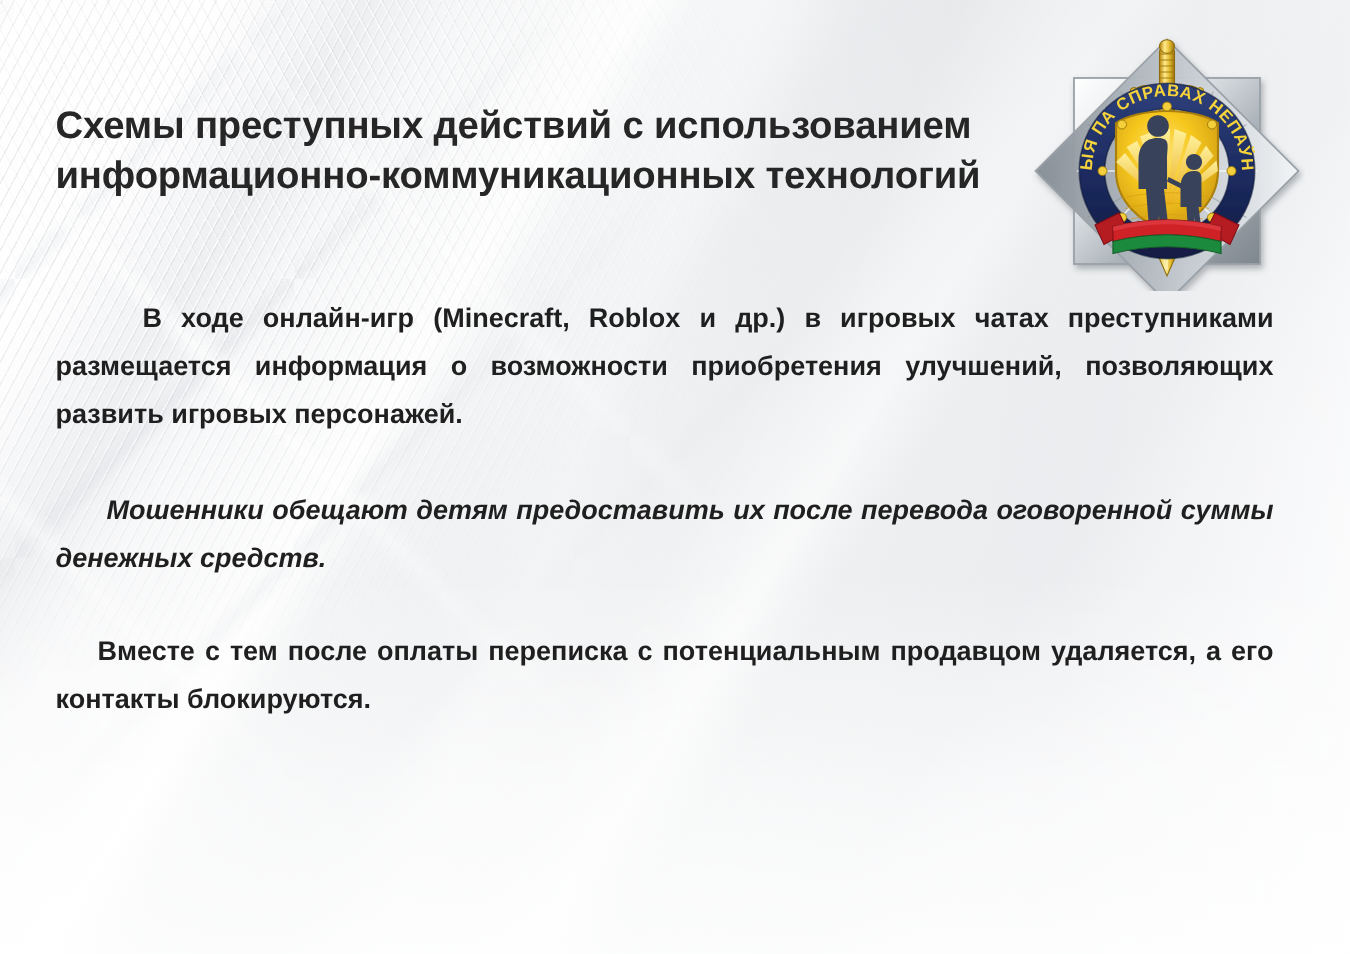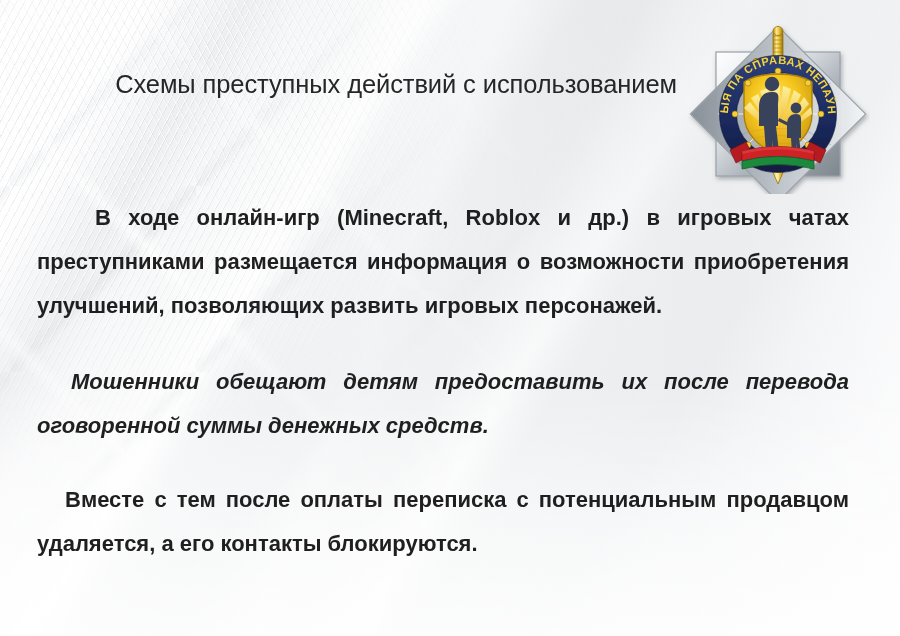--- a/index.html
+++ b/index.html
@@ -136,47 +136,46 @@
   }
 
   .title-block {
     position: absolute;
     left: 37px;
     top: 68px;
     width: 640px;
   }
   .title-line {
     font-size: 25.5px;
-    font-weight: normal;
+    font-weight: bold;
     line-height: 33px;
     color: #262626;
     letter-spacing: -0.1px;
     white-space: nowrap;
-    text-align: right;
   }
 
   .emblem-wrap {
     position: absolute;
     left: 686px;
     top: 22px;
     width: 184px;
     height: 172px;
   }
   .emblem-wrap svg { display: block; width: 100%; height: 100%; }
 
   .body-block {
     position: absolute;
     left: 37px;
     top: 196px;
     width: 812px;
   }
   .para {
-    font-size: 22px;
+    font-size: 18px;
     font-weight: bold;
-    line-height: 44px;
+    line-height: 32px;
     color: #1f1f1f;
     text-align: justify;
     text-justify: inter-word;
     margin: 0;
   }
   .para.p1 { text-indent: 58px; }
   .para.p2 { text-indent: 34px; margin-top: 32px; font-style: italic; }
   .para.p3 { text-indent: 28px; margin-top: 30px; }
   .para:last-child { text-align-last: left; }
 </style>
@@ -190,20 +189,21 @@
   <div class="bg-layer bg-hairlines"></div>
   <div class="bg-layer bg-hairlines2"></div>
   <div class="bg-layer bg-sweep"></div>
   <div class="bg-layer bg-right"></div>
   <div class="bg-layer bg-bottom"></div>
 
   <div class="content">
 
     <div class="title-block">
       <div class="title-line">Схемы преступных действий с использованием</div>
+      <div class="title-line">информационно-коммуникационных технологий</div>
     </div>
 
     <div class="emblem-wrap">
       <svg viewBox="0 0 184 172" xmlns="http://www.w3.org/2000/svg" aria-hidden="true">
         <defs>
           <linearGradient id="silverA" x1="0" y1="0" x2="1" y2="1">
             <stop offset="0%" stop-color="#ffffff"></stop>
             <stop offset="35%" stop-color="#dfe3e7"></stop>
             <stop offset="62%" stop-color="#aab1b8"></stop>
             <stop offset="100%" stop-color="#7e868e"></stop>

